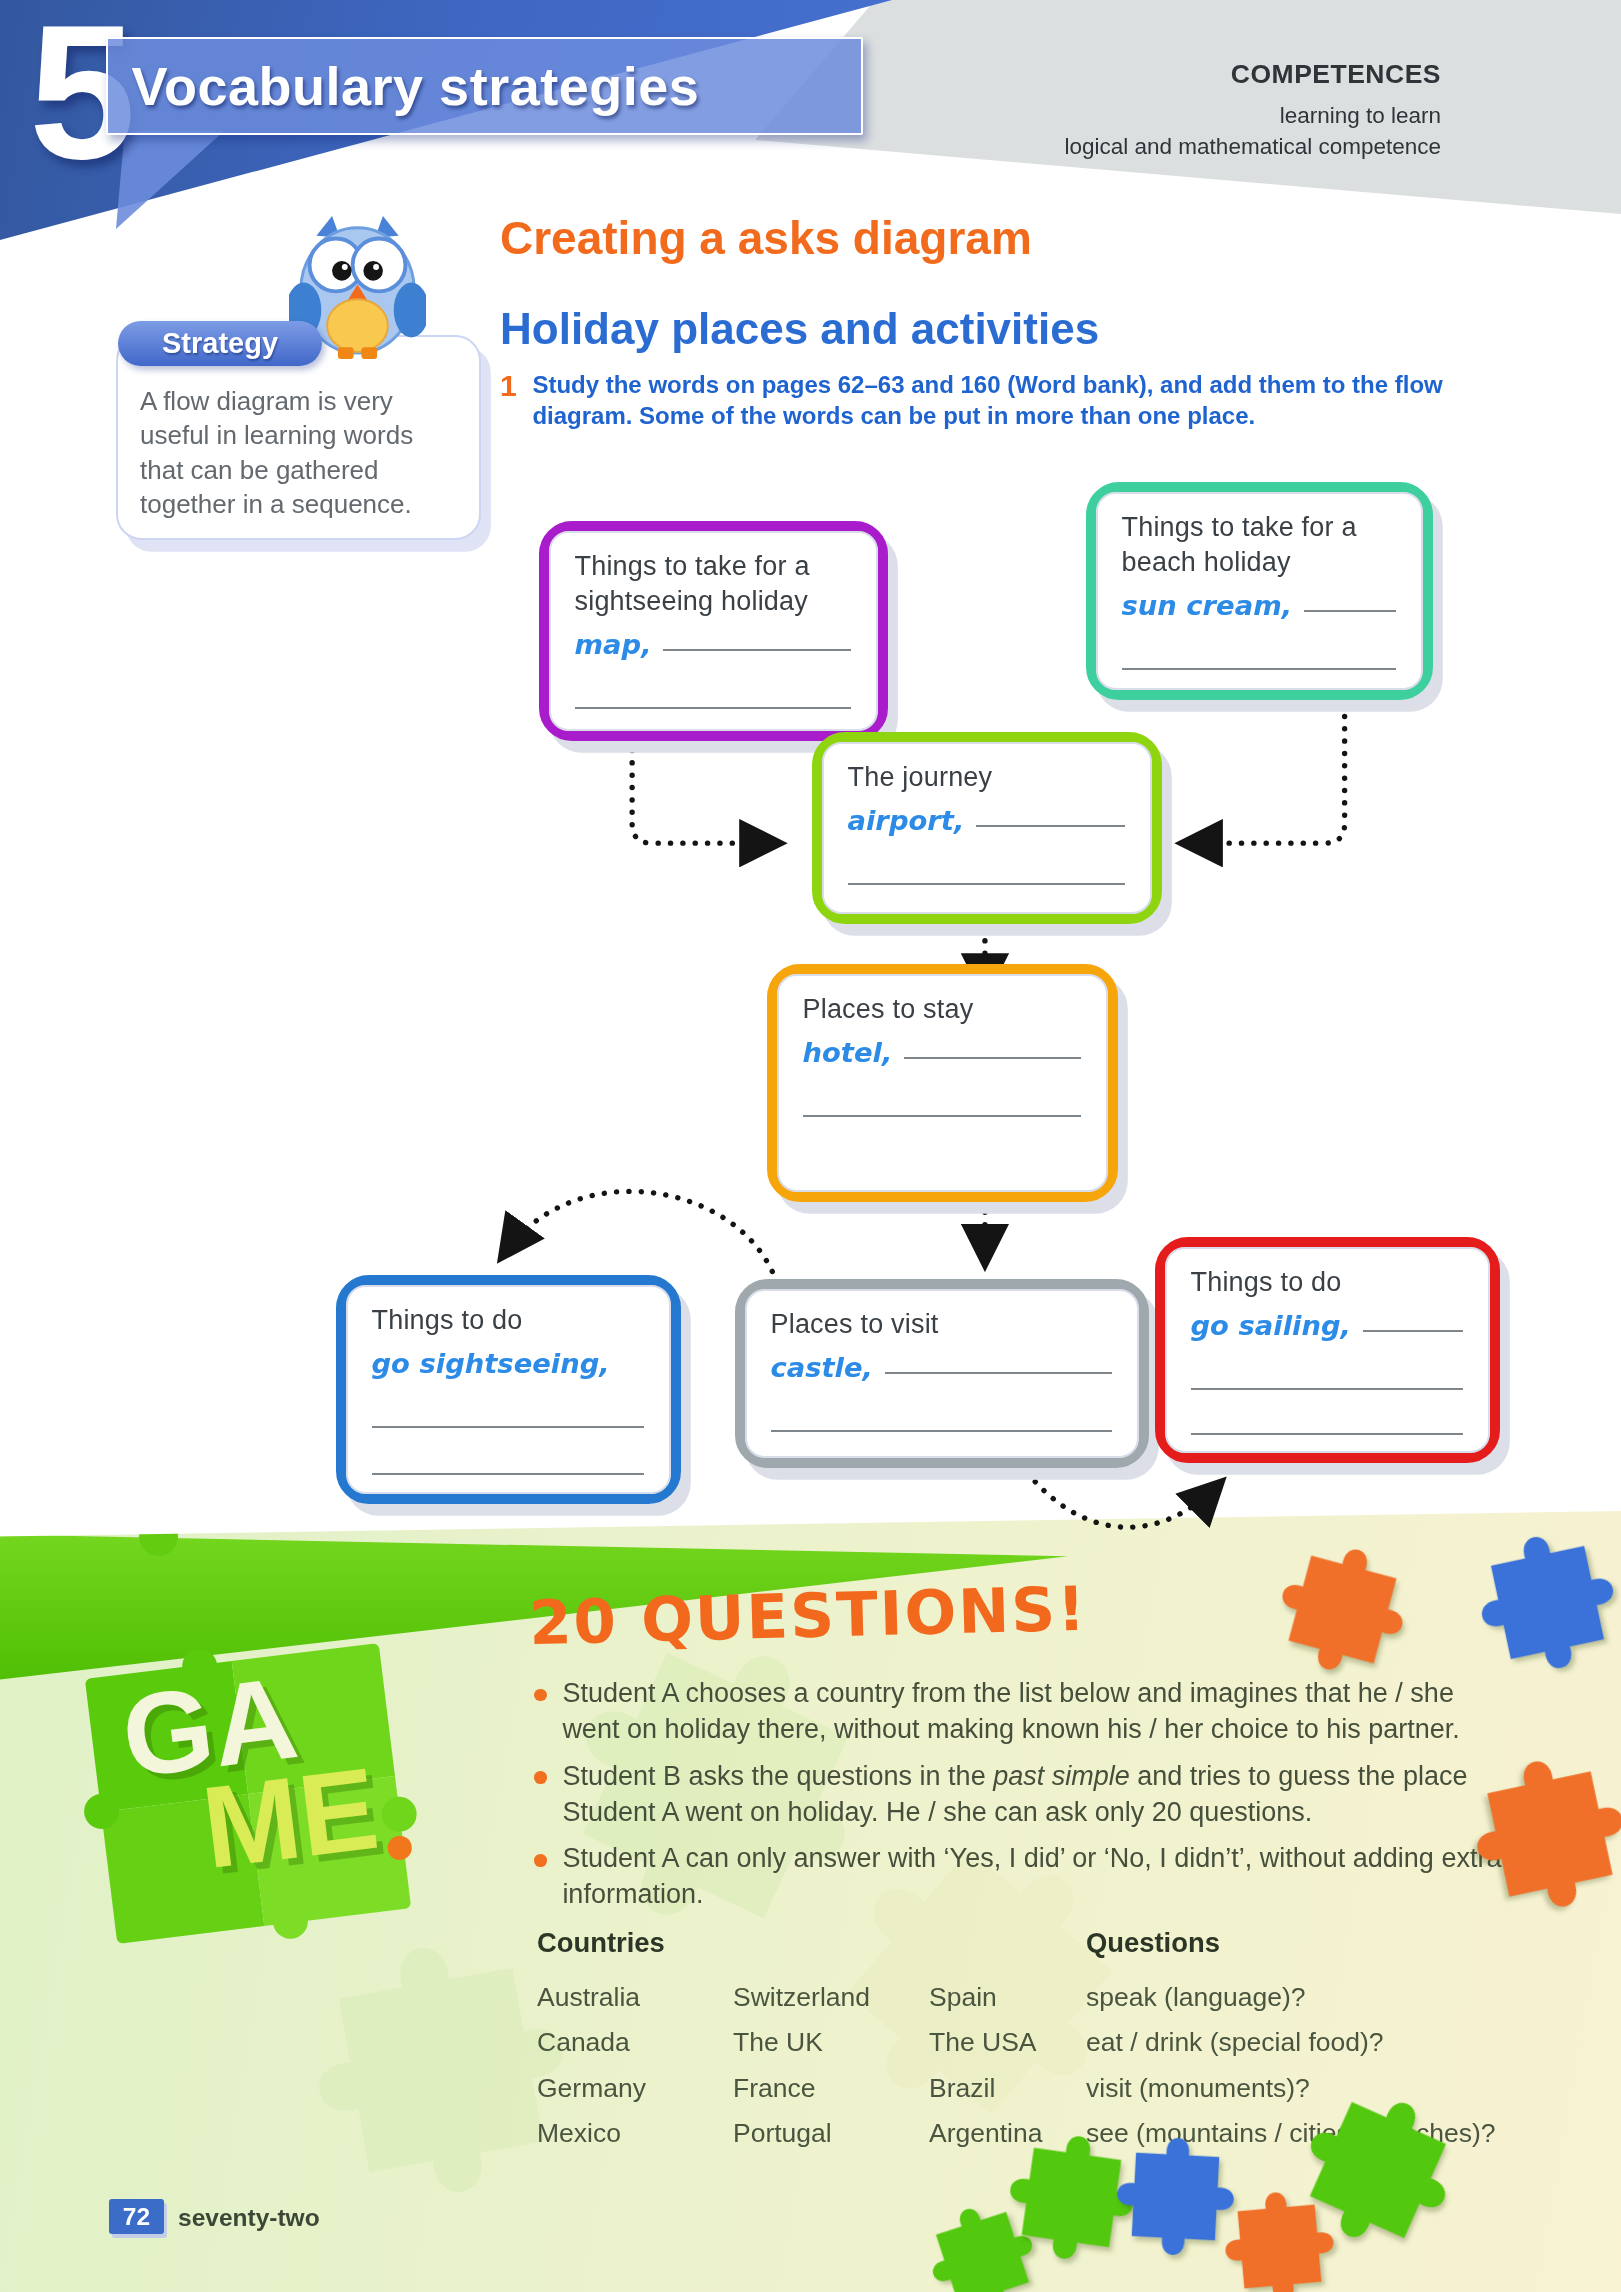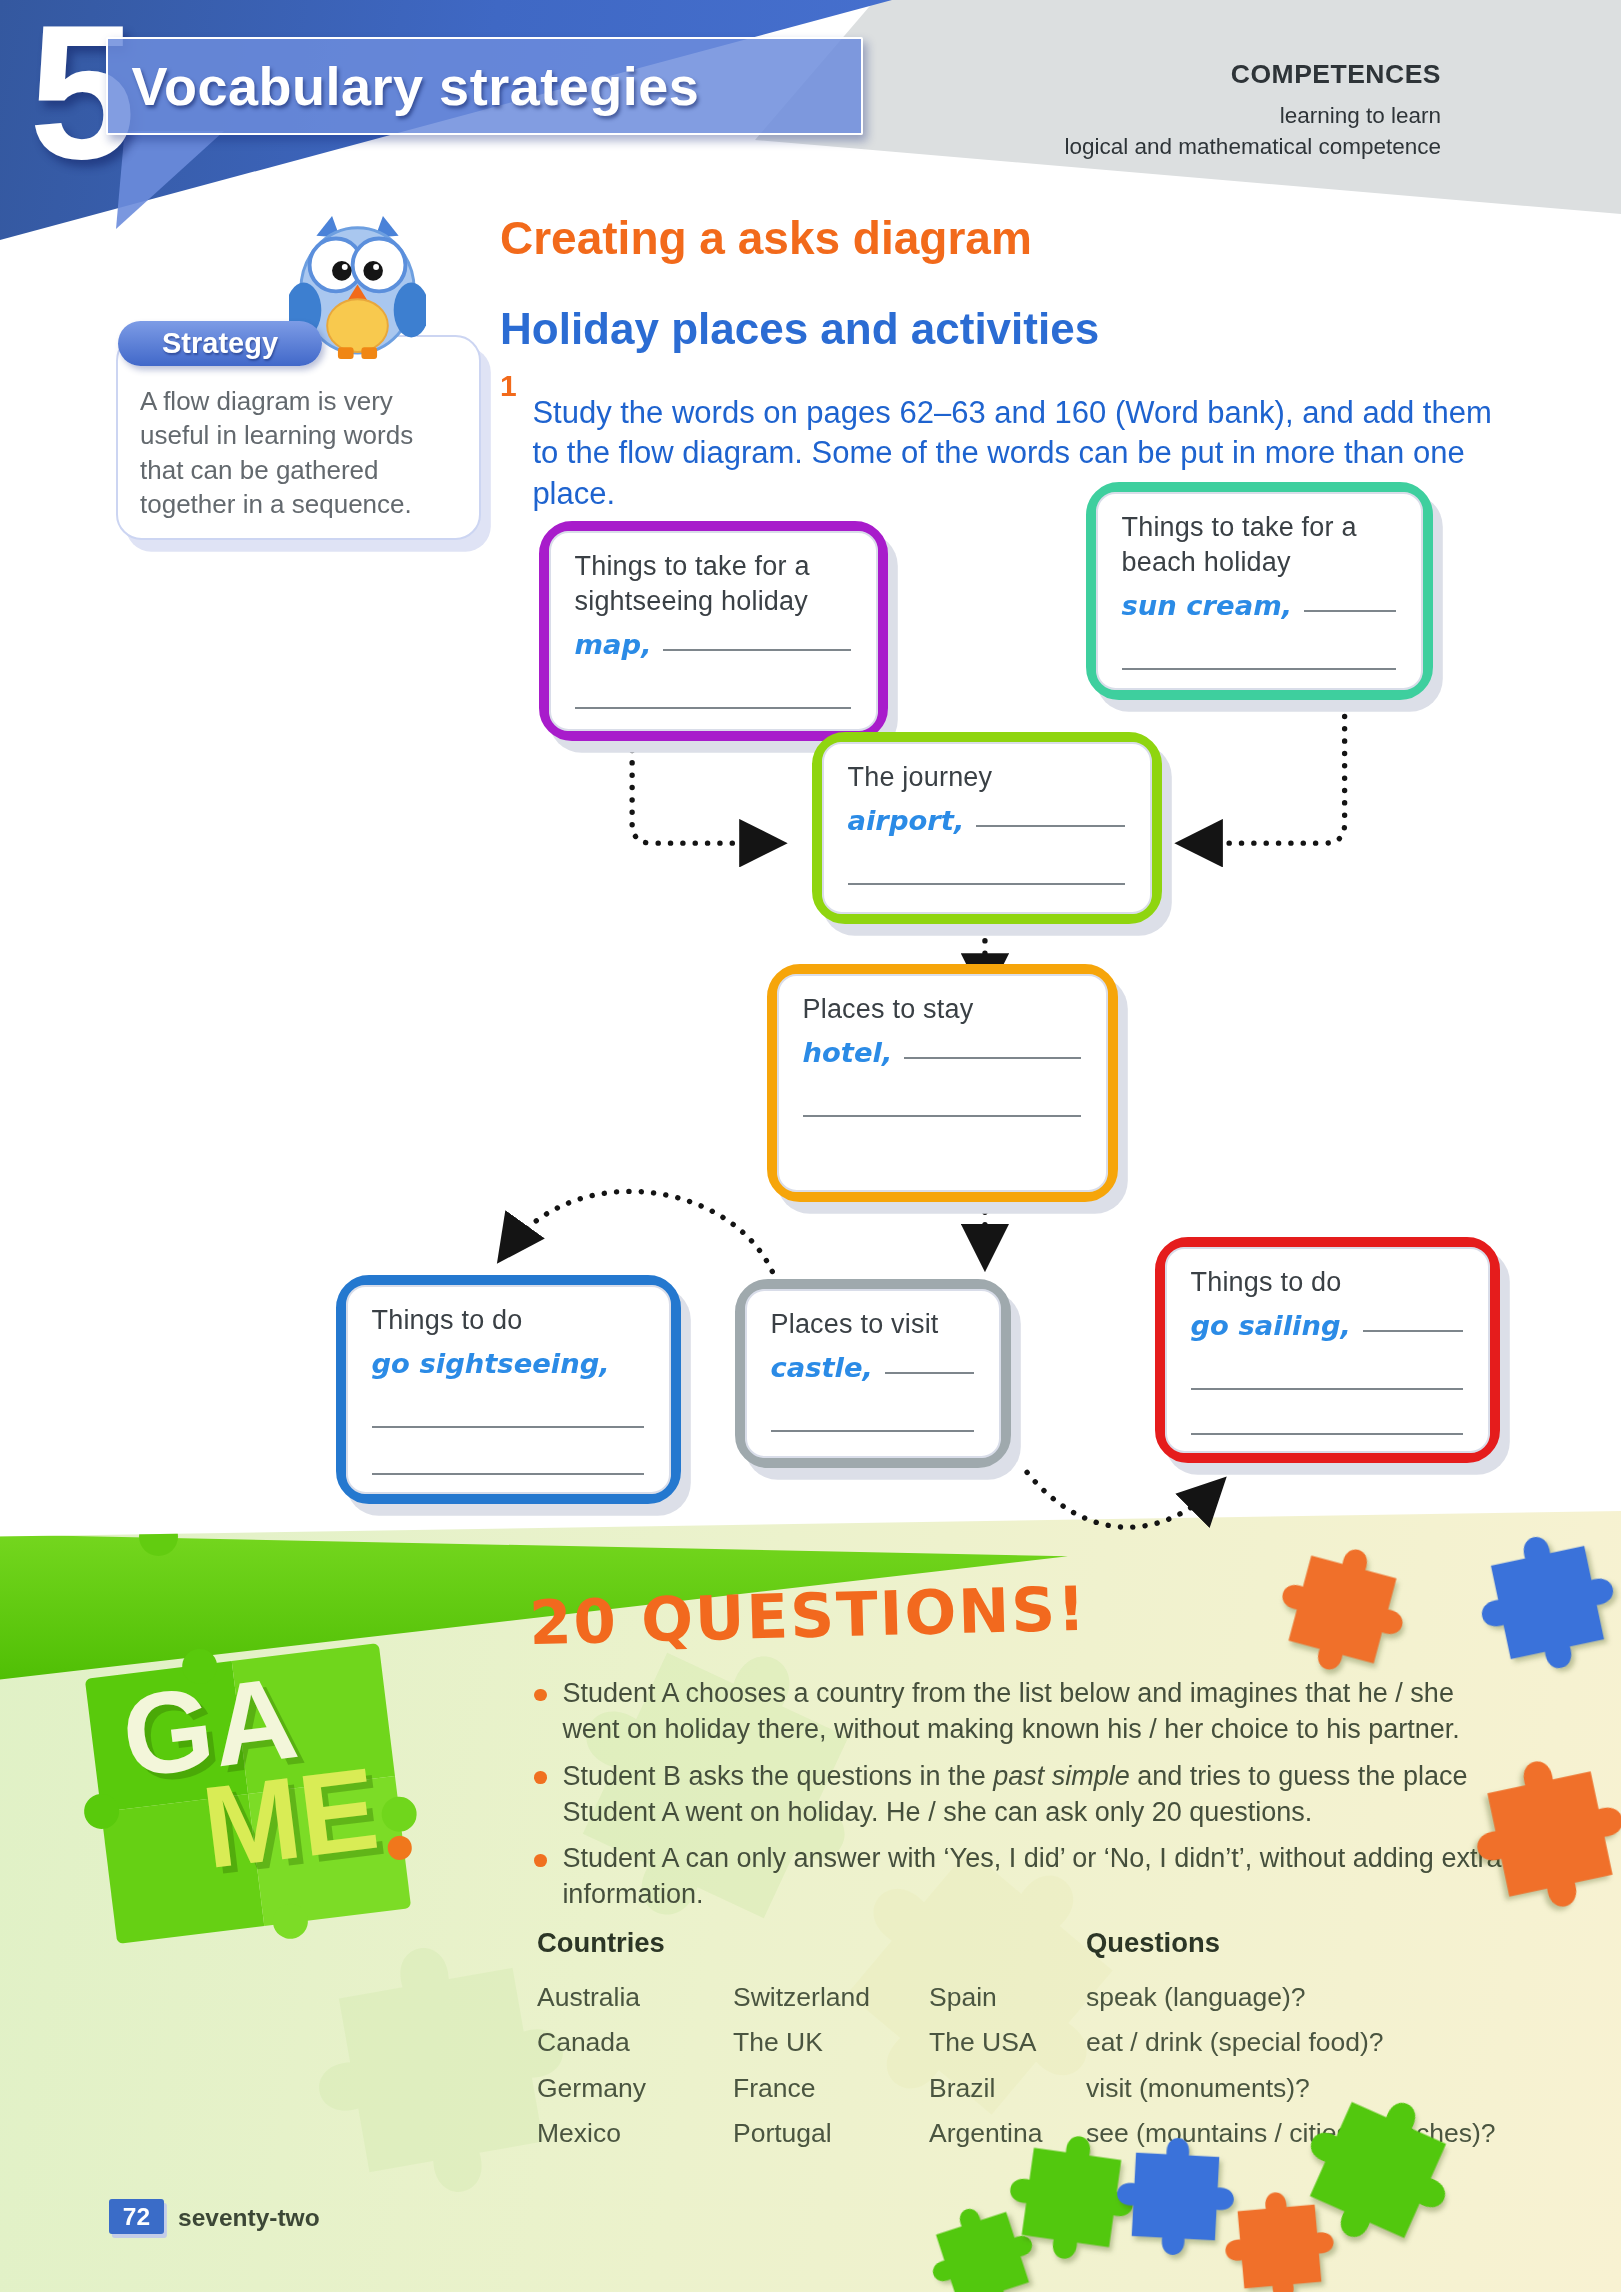--- a/index.html
+++ b/index.html
@@ -36,21 +36,21 @@
   .strategy-pill span{color:#fff;font-weight:800;font-size:29px;text-shadow:1px 2px 2px rgba(20,40,110,.5);}
   .strategy-text{position:absolute;left:140px;top:384px;width:314px;
     font-size:26px;line-height:1.32;color:#63696e;}
   
   .owl{position:absolute;left:289px;top:214px;width:137px;height:147px;}
   
   .lesson-title{position:absolute;left:500px;top:211px;color:#f26a1b;font-size:46px;font-weight:800;}
   .lesson-subtitle{position:absolute;left:500px;top:304px;color:#2b6cd3;font-size:44px;font-weight:800;}
   .exercise{position:absolute;left:500px;top:369px;width:1010px;display:flex;}
   .ex-num{color:#f26a1b;font-weight:800;font-size:30px;margin-right:15.7px;}
-  .ex-text{color:#1e63cf;font-weight:400;font-size:31px;line-height:1.3;margin-top:24px;}
+  .ex-text{color:#1e63cf;font-weight:700;font-size:24px;line-height:1.3;}
   
   .fbox{position:absolute;border-radius:33px;background:#fff;box-sizing:border-box;
     box-shadow:9.8px 11.8px 0 #dcdfe8;z-index:2;}
   .fbox-inner{height:100%;border:2.9px solid #d9dde9;border-radius:19.6px;
     padding:15.7px 21.6px 0 23.5px;box-sizing:border-box;background:#fff;}
   .fbox-title{font-size:27px;color:#3a4045;line-height:1.3;letter-spacing:0.2px;}
   .fbox-row{display:flex;align-items:flex-end;margin-top:9.8px;}
   .fbox-word{color:#2b8be6;font-size:27.4px;font-weight:700;font-style:italic;
     font-family:"DejaVu Sans",sans-serif;white-space:nowrap;}
   .fbox-line{flex:1;border-bottom:2.9px solid #7e868c;margin:0 3.9px 8.8px 11.8px;}
@@ -227,21 +227,21 @@
     <div class="fbox-inner">
       <div class="fbox-title">Things to do</div>
       <div class="fbox-row">
           <span class="fbox-word">go sightseeing,</span>
         </div>
       <div class="fbox-blank"></div>
       <div class="fbox-blank" style="margin-top:45px;"></div>
     </div>
   </div>
 
-  <div class="fbox c-gray" style="left:735px;top:1279px;width:276px;height:189px;">
+  <div class="fbox c-gray" style="left:735px;top:1279px;width:414px;height:189px;">
     <div class="fbox-inner">
       <div class="fbox-title">Places to visit</div>
       <div class="fbox-row">
           <span class="fbox-word">castle,</span>
           <span class="fbox-line"></span>
         </div>
       <div class="fbox-blank"></div>
     </div>
   </div>
 

